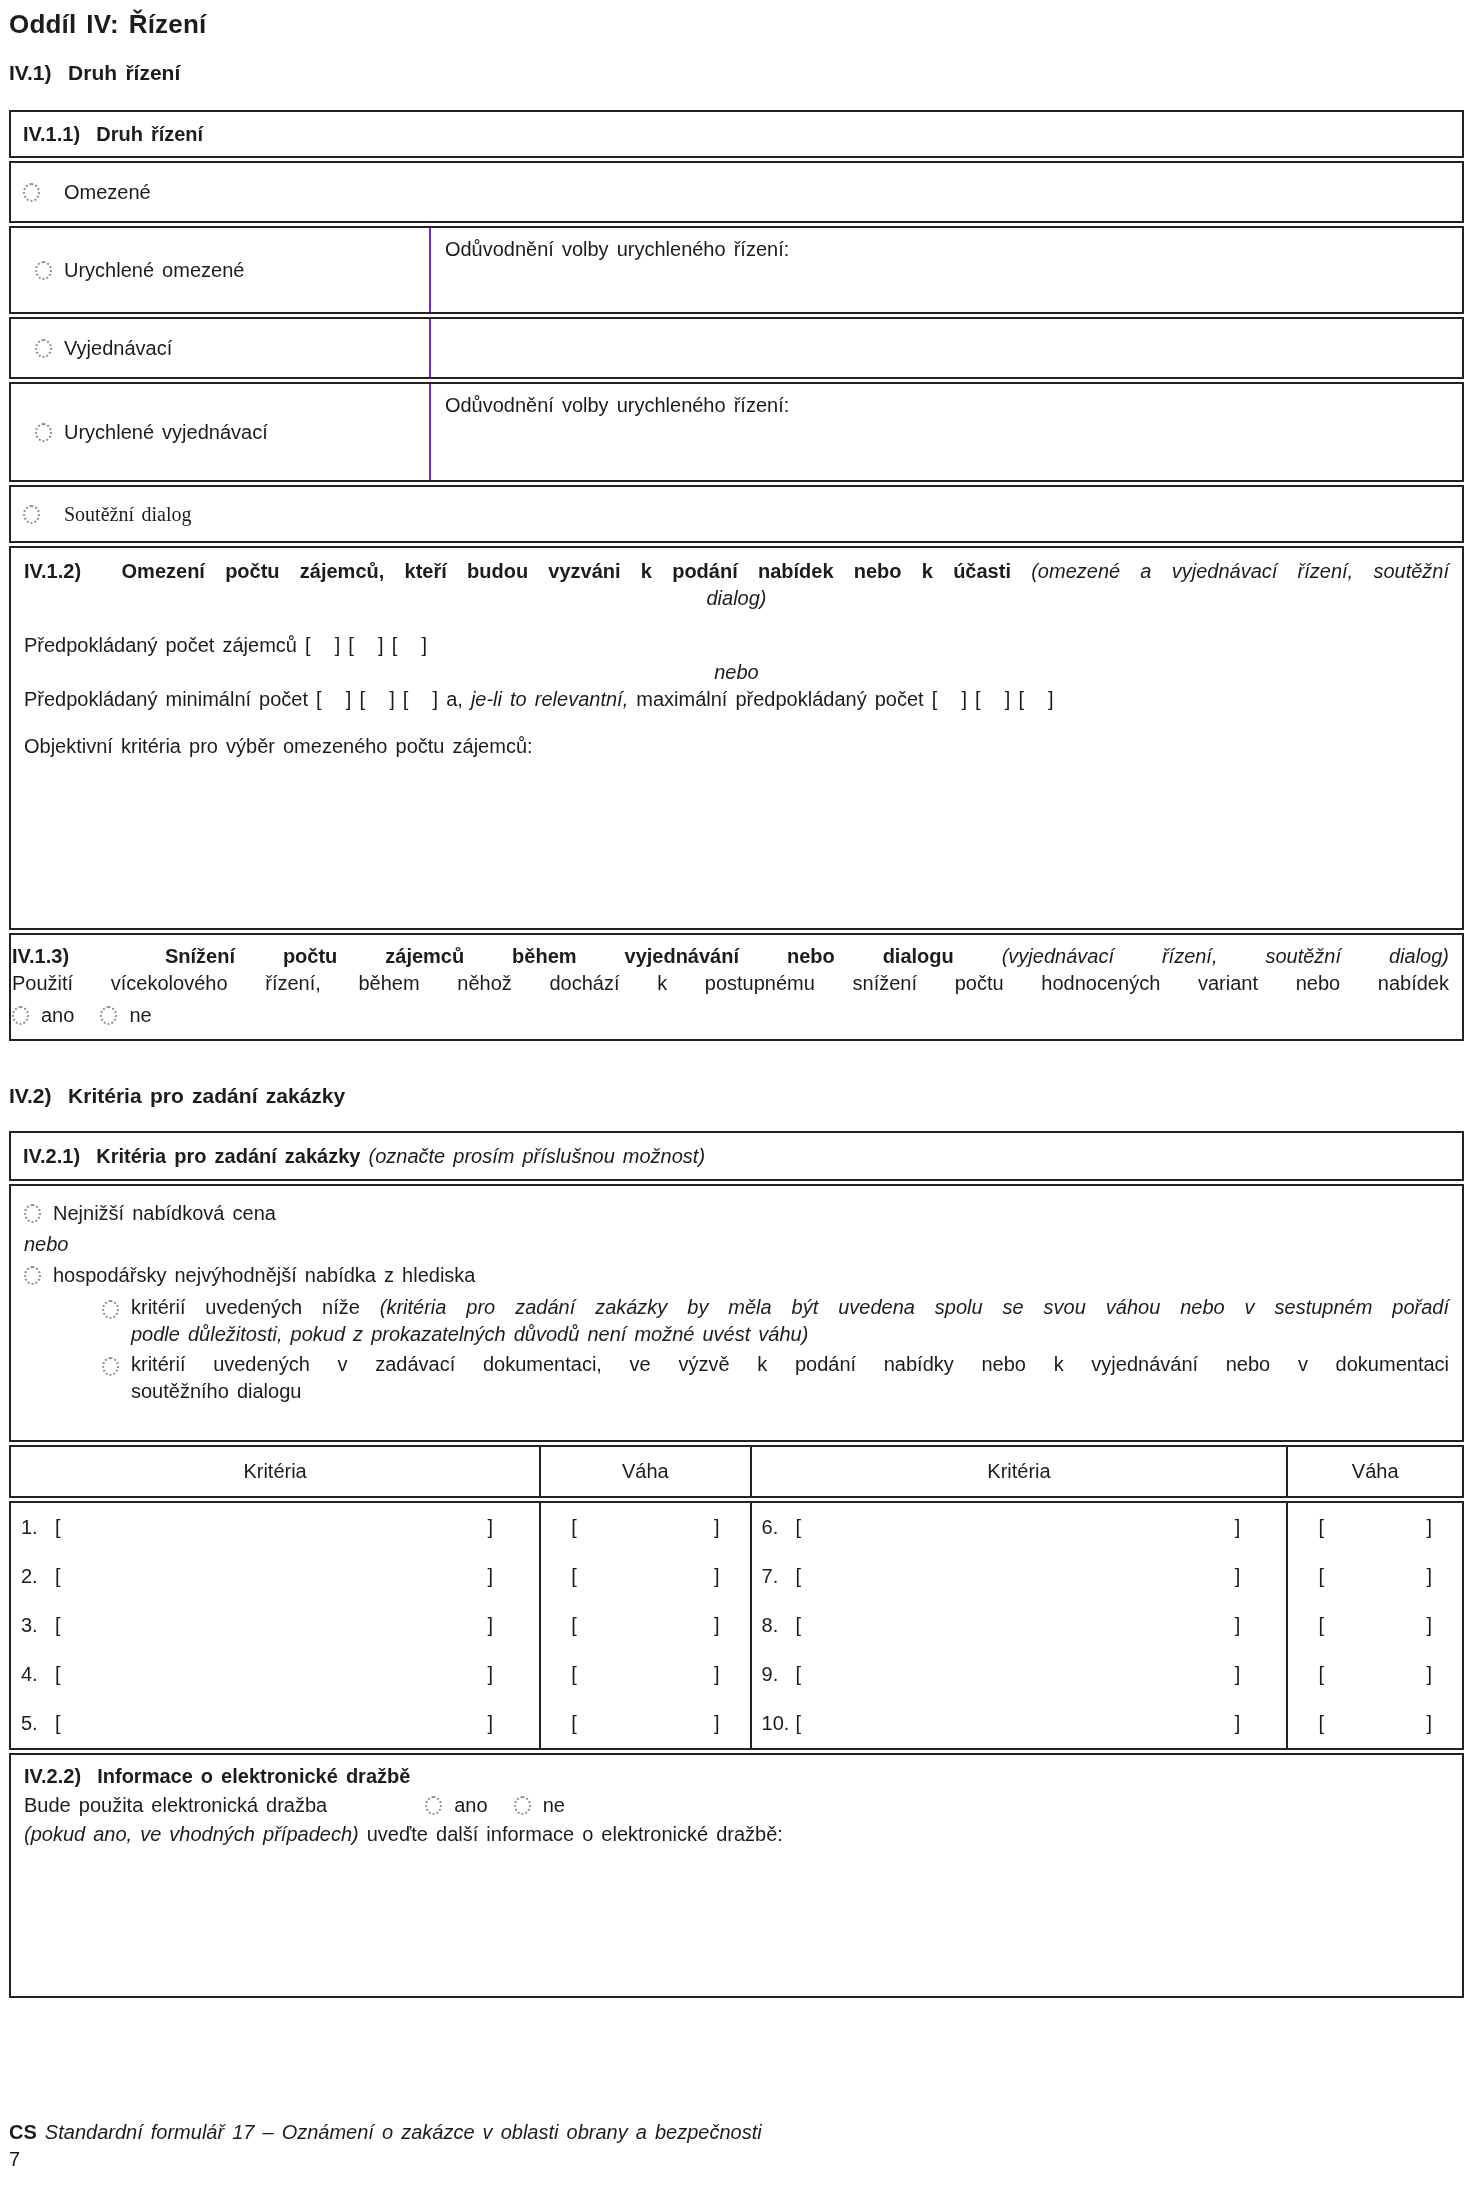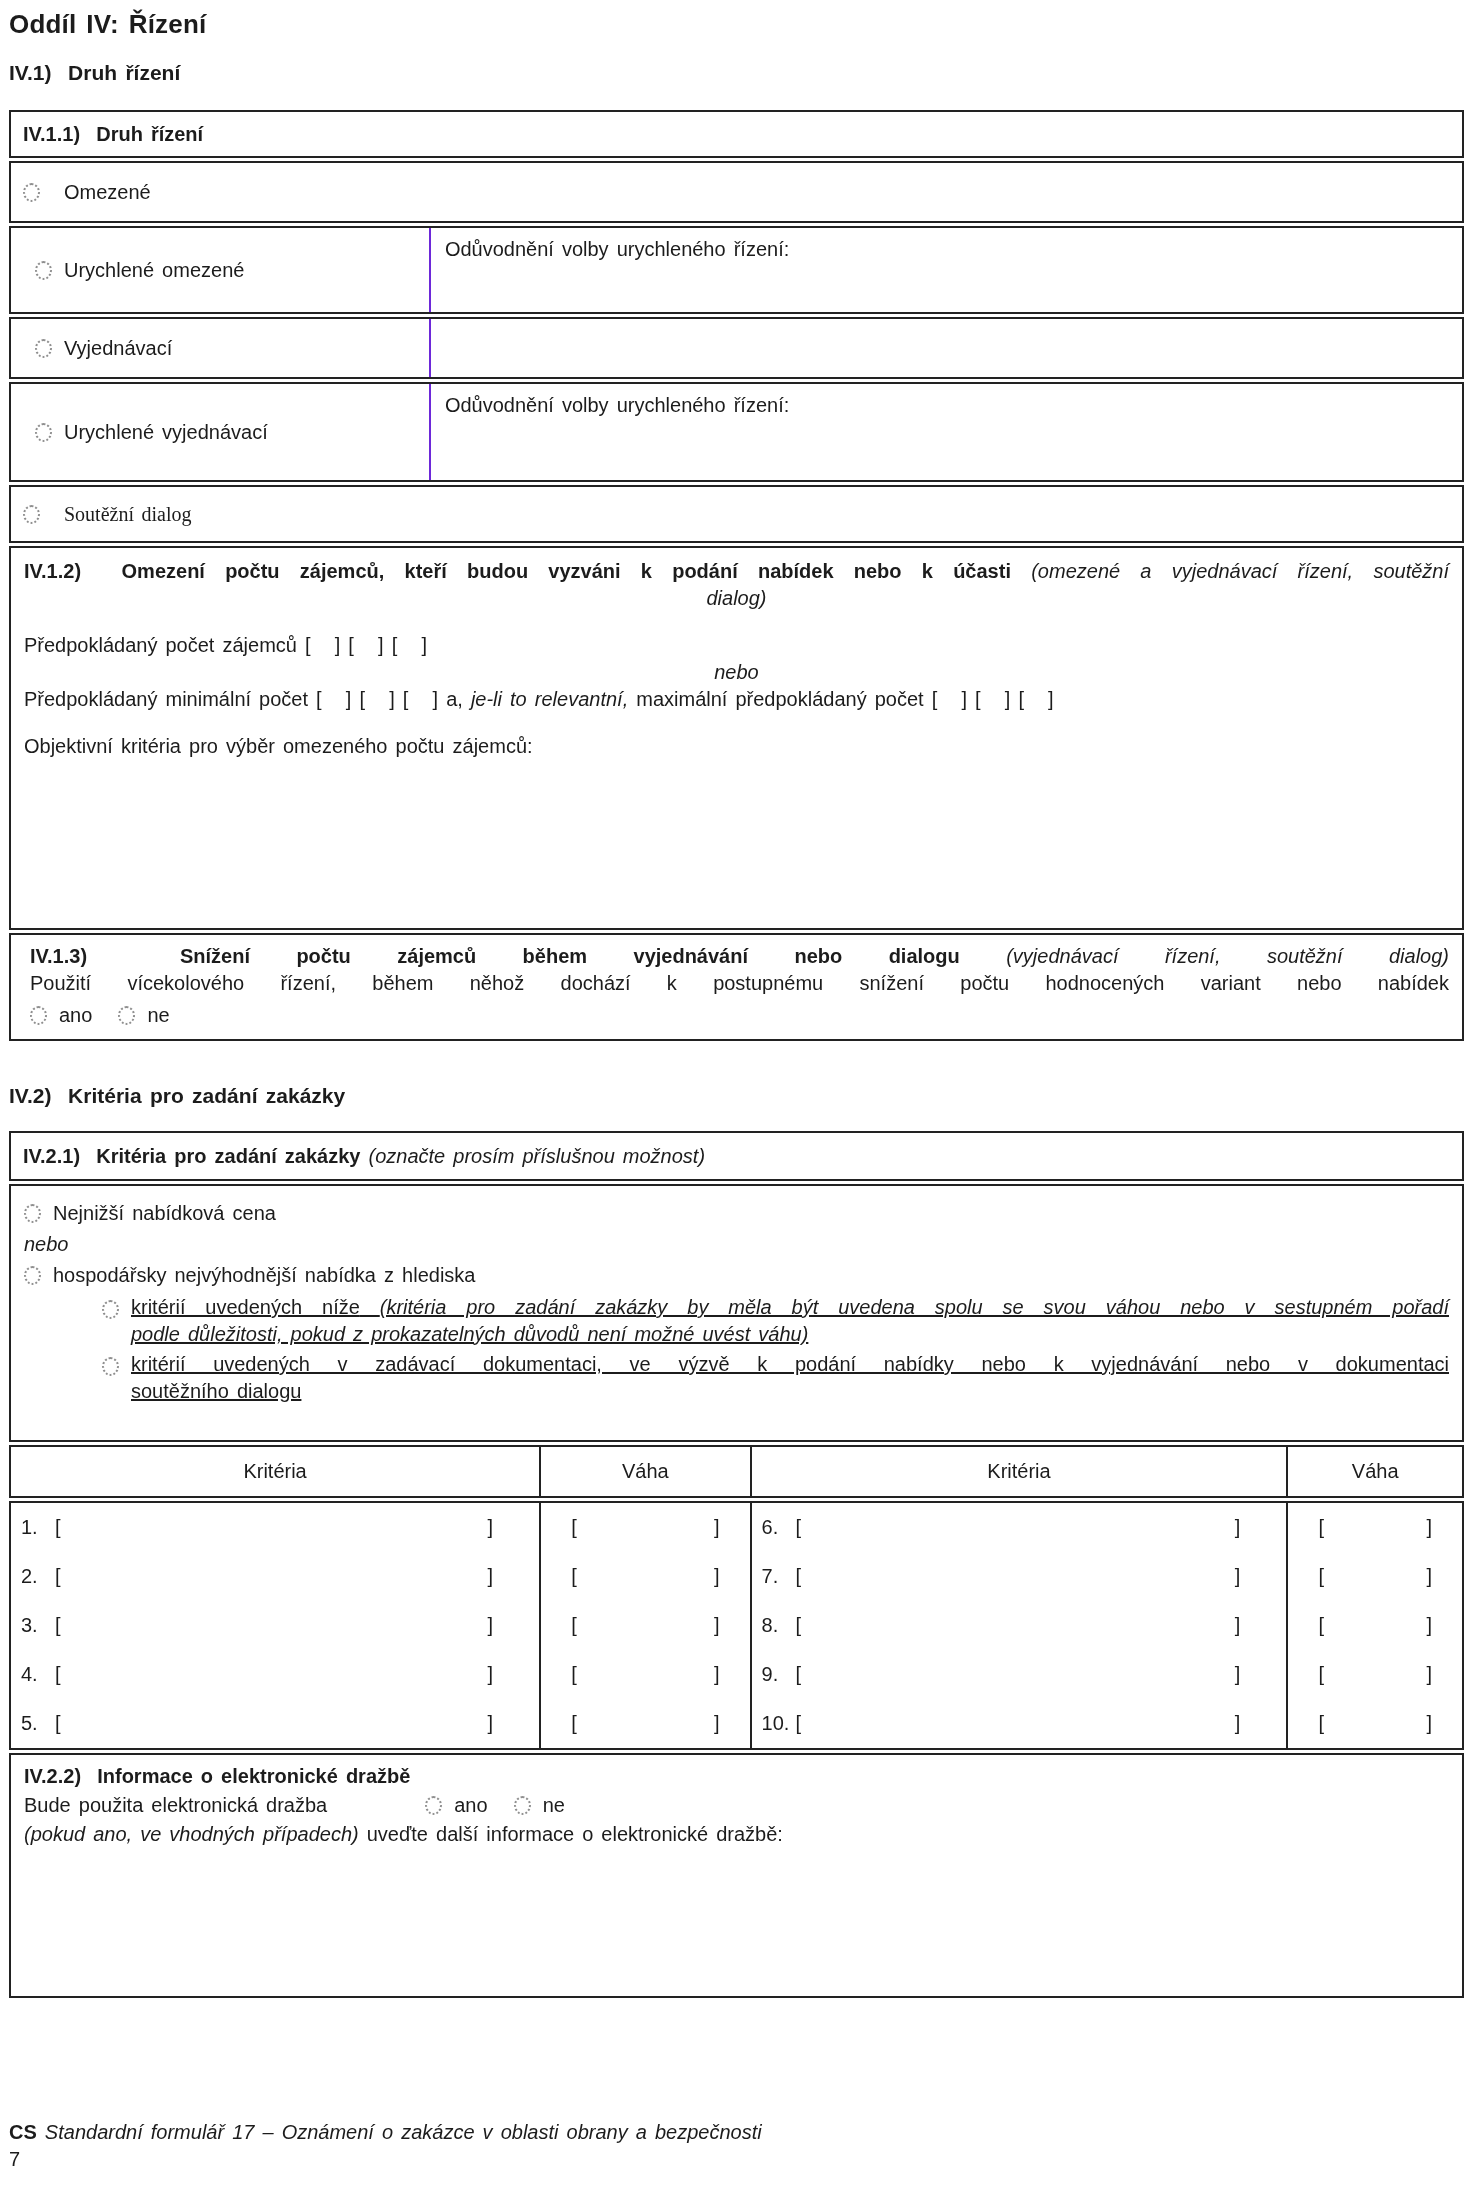--- a/index.html
+++ b/index.html
@@ -30,21 +30,21 @@
     border:2px dotted #8f8f8f; border-radius:50%; background:#fff;
     margin-right:12px; vertical-align:-3px;
   }
   .jl { text-align:justify; text-align-last:justify; }
   .p  { margin:0; }
   .pad-box { padding:10px 13px; } .sp20 { height:20px; }
   
   .opt-line { display:flex; align-items:center; min-height:31px; }
   .sub-opt  { display:flex; padding-left:78px; margin-top:3px; }
   .sub-opt .radio { margin-top:6px; }
-  .sub-opt .txt { flex:1;text-decoration:underline; }
+  .sub-opt .txt { flex:1; }
   .sub-opt .txt .l2 { text-align:left; }
   
   .grid-head, .grid-row { display:grid; grid-template-columns:36.4% 14.5% 37% 12.1%; }
   .grid-head > div {
     text-align:center; padding:11px 4px; border-left:2px solid #222;
   }
   .grid-head > div:first-child { border-left:none; }
   .grid-row { height:49px; }
   .grid-row > div { border-left:2px solid #222; display:flex; align-items:center; }
   .grid-row > div:first-child { border-left:none; }
@@ -126,21 +126,21 @@
     <span>a,</span>
     <span class="i">je-li to relevantní,</span>
     <span>maximální předpokládaný počet</span>
     <span class="pre">[&nbsp;&nbsp;&nbsp;] [&nbsp;&nbsp;&nbsp;] [&nbsp;&nbsp;&nbsp;]</span>
   </div>
   <div class="sp20"></div>
   <div class="p">Objektivní kritéria pro výběr omezeného počtu zájemců:</div>
   <div style="height:150px;"></div>
 </div>
 
-<div class="box" style="padding:8px 13px 10px 19px;">
+<div class="box" style="padding:8px 13px 10px 1px;">
   <div class="p jl">
     <span class="b">IV.1.3)&nbsp; Snížení počtu zájemců během vyjednávání nebo dialogu</span>
     <span class="i">(vyjednávací řízení, soutěžní dialog)</span>
   </div>
   <div class="p jl">Použití vícekolového řízení, během něhož dochází k postupnému snížení počtu hodnocených variant nebo nabídek</div>
   <div class="ynl" style="margin-top:5px;">
     <span class="pair">
       <span class="radio"></span>
       <span>ano</span>
     </span>

